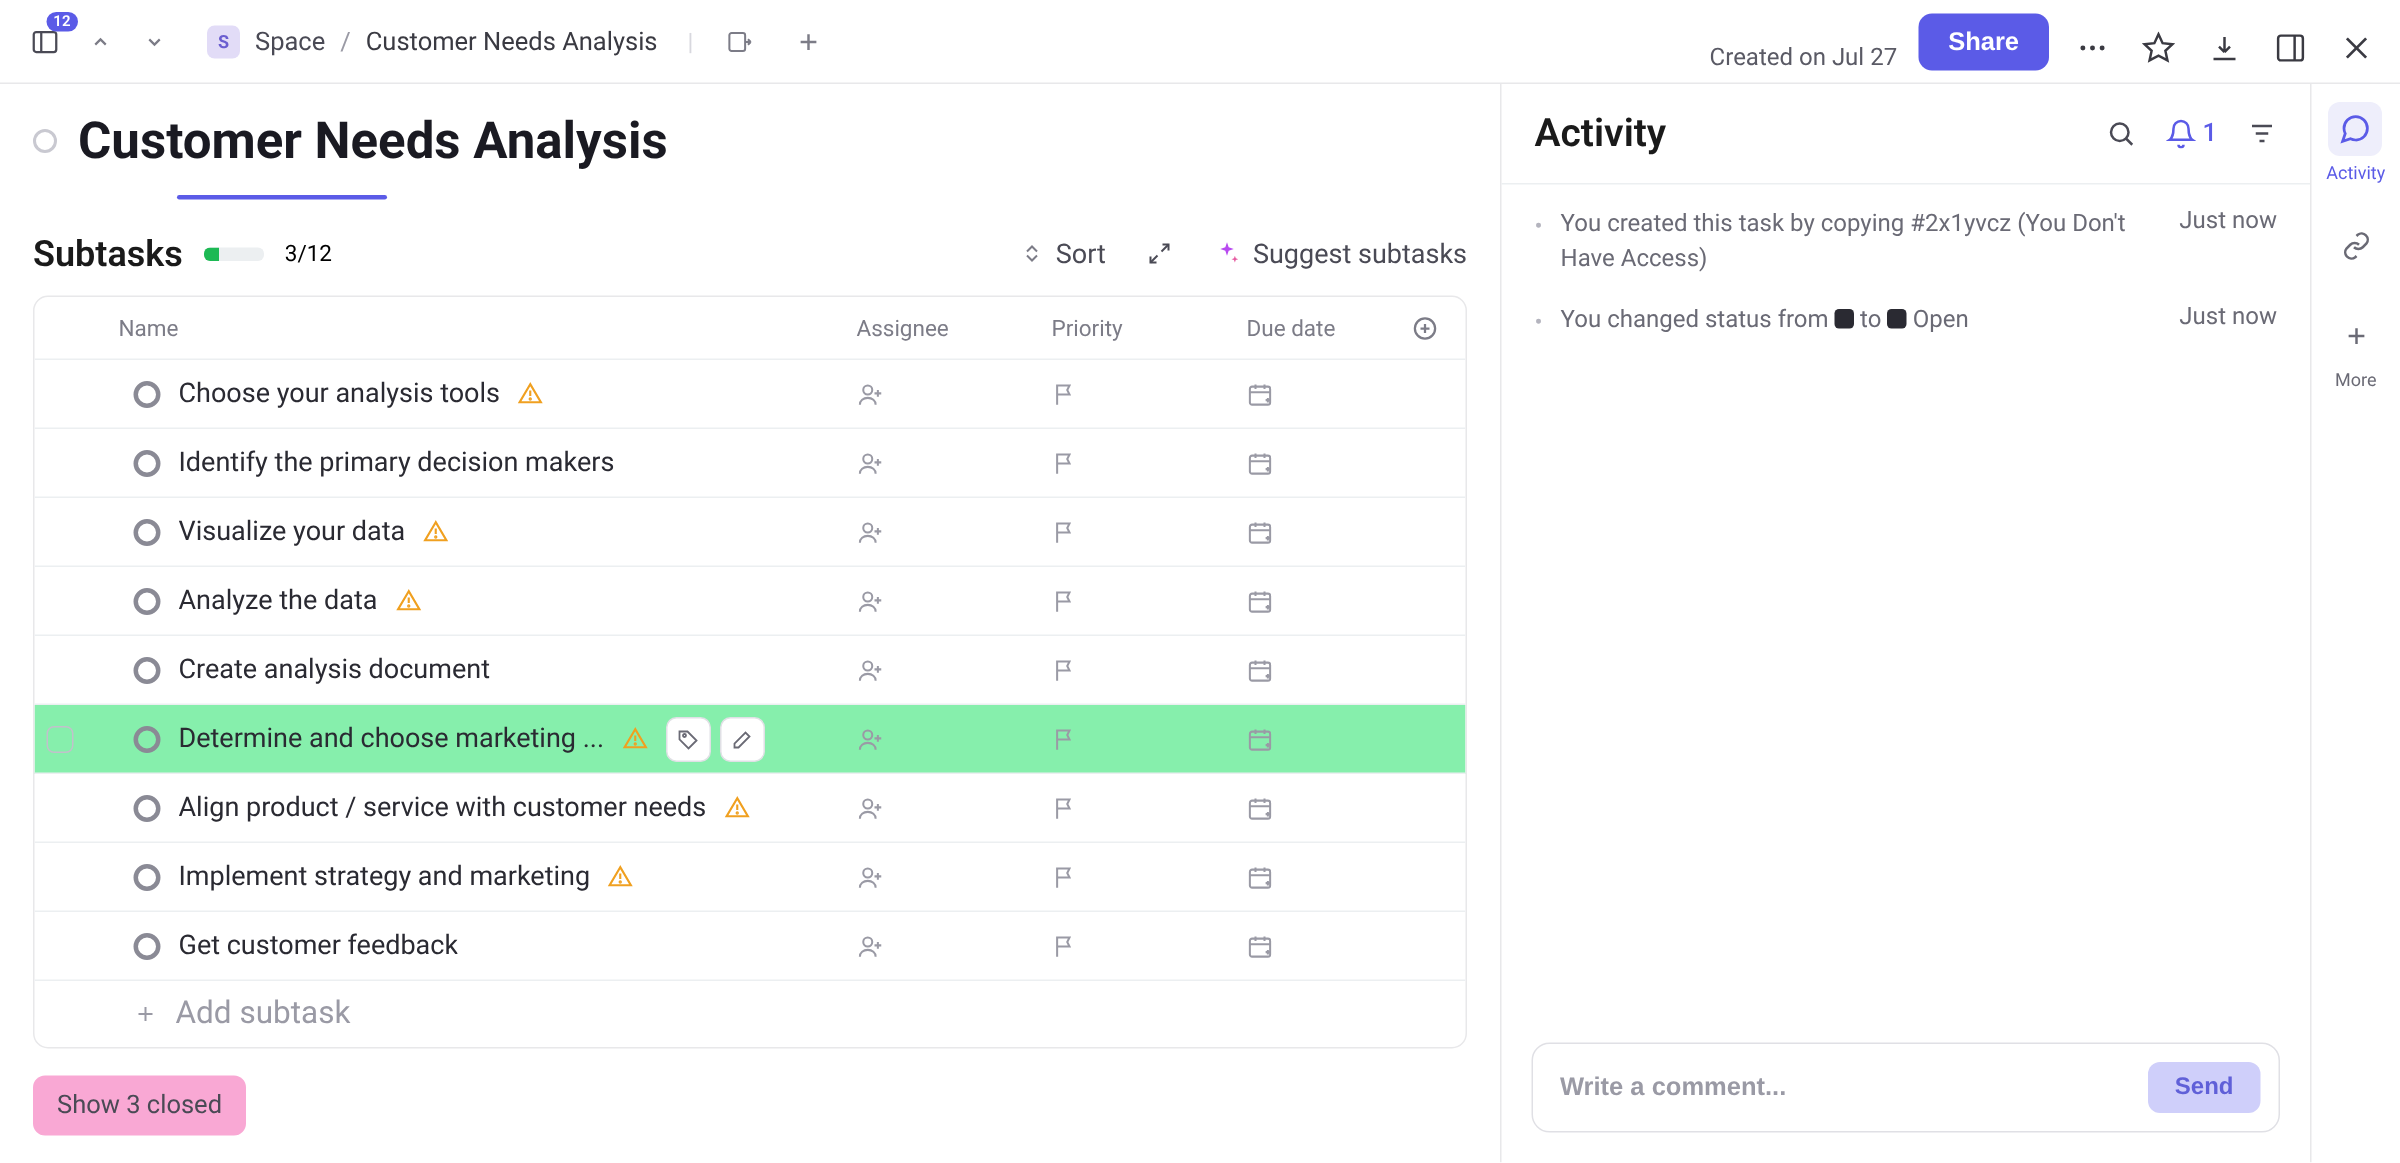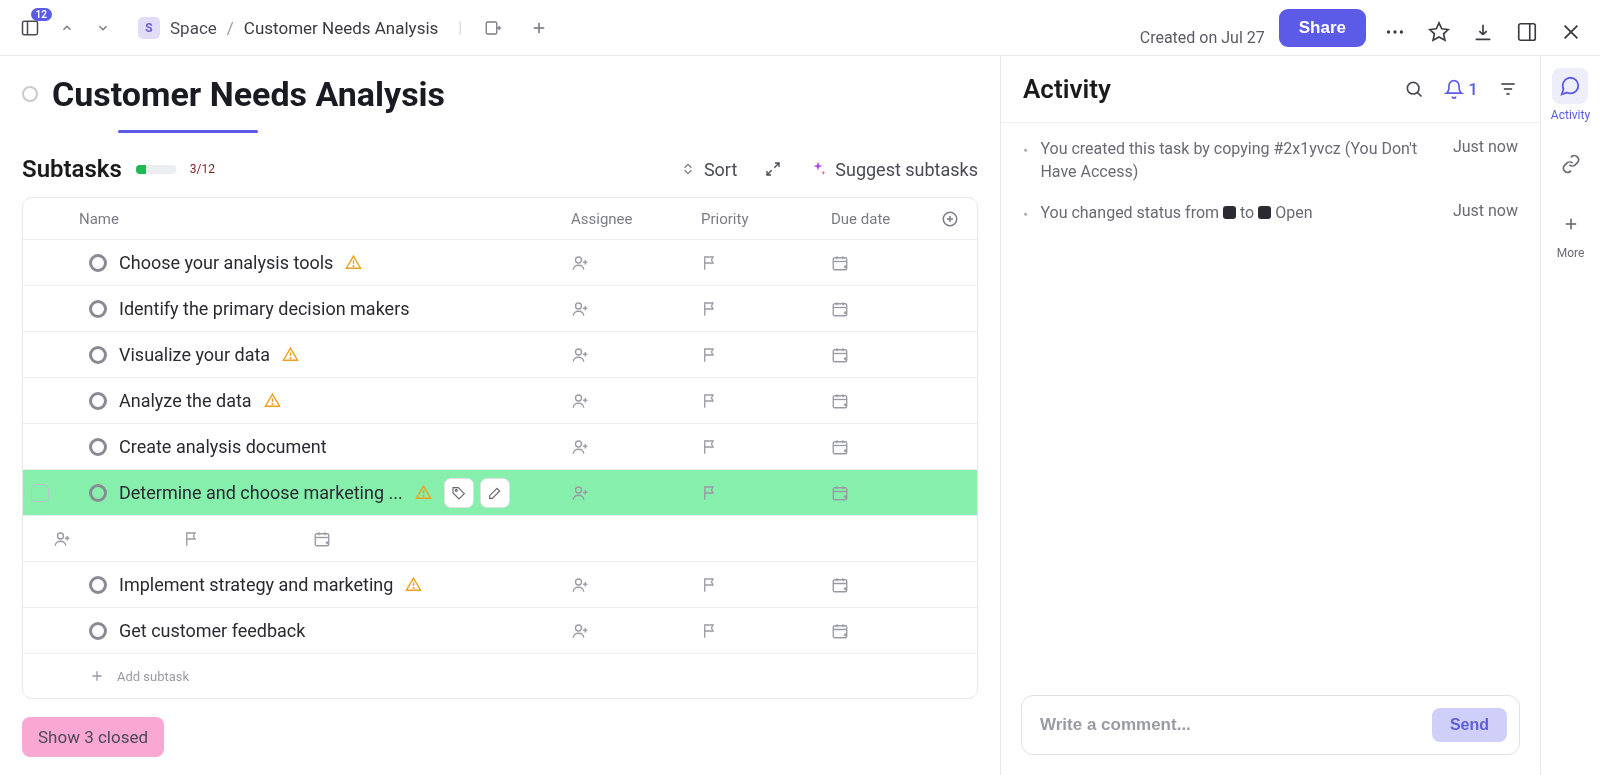--- a/index.html
+++ b/index.html
@@ -37,21 +37,21 @@
 .title-row { display: flex; align-items: center; gap: 14px; margin-bottom: 16px; }
 .status-dot { width: 16px; height: 16px; border: 2px solid #c9c9d1; border-radius: 50%; }
 .task-title { font-size: 34px; font-weight: 700; color: #1a1a22; }
 .tab-underline { width: 140px; height: 3px; background: #5b5be7; margin: 0 0 22px 96px; border-radius: 2px; }
 
 
 .sub-head { display: flex; align-items: center; gap: 14px; margin-bottom: 14px; }
 .sub-title { font-size: 24px; font-weight: 600; }
 .prog-bar { width: 40px; height: 9px; background: #eceff1; border-radius: 4px; overflow: hidden; }
 .prog-fill { height: 100%; background: #1db954; }
-.prog-txt { color: #7f1d1d; font-size: 12px; }
+.prog-txt { color: #000000; font-size: 15px; }
 .sub-actions { margin-left: auto; display: flex; align-items: center; gap: 28px; color: #4a4a55; font-size: 18px; }
 .sub-act { display: flex; align-items: center; gap: 8px; cursor: pointer; }
 .ai-sparkle { color: #b84af0; }
 
 
 .tbl { border: 1px solid #e8e8ea; border-radius: 10px; overflow: hidden; }
 .tbl-head, .tbl-row { display: flex; align-items: center; border-bottom: 1px solid #eceff1; }
 .tbl-head { height: 42px; color: #7c7c87; font-size: 15px; padding-left: 56px; }
 .tbl-row { height: 46px; padding-left: 30px; position: relative; }
 .tbl-row.hovered { background: #86efac; }
@@ -61,21 +61,21 @@
 .col-assn { width: 130px; display: flex; align-items: center; }
 .col-prio { width: 130px; display: flex; align-items: center; }
 .col-due  { width: 110px; display: flex; align-items: center; }
 .col-add  { width: 36px; display: flex; align-items: center; color: #7c7c87; }
 .row-status { width: 18px; height: 18px; border: 3px solid #8a8a95; border-radius: 50%; flex-shrink: 0; margin-left: 36px; }
 .row-name { font-size: 18px; color: #2a2a32; white-space: nowrap; overflow: hidden; text-overflow: ellipsis; }
 .warn-ic { color: #f0a020; flex-shrink: 0; }
 .cell-ic { color: #9a9aa5; cursor: pointer; }
 .hover-btns { display: flex; gap: 6px; }
 .hov-btn { width: 30px; height: 30px; border: 1px solid #e0e0e5; border-radius: 7px; display: flex; align-items: center; justify-content: center; cursor: pointer; background: #fff; color: #6a6a75; }
-.add-row { height: 44px; display: flex; align-items: center; gap: 12px; color: #9a9aa5; padding-left: 66px; cursor: pointer; font-size: 13px; }
+.add-row { height: 44px; display: flex; align-items: center; gap: 12px; color: #9a9aa5; padding-left: 66px; cursor: pointer; font-size: 21px; }
 
 
 .show-closed { margin-top: 18px; display: inline-block; background: #f9a8d4; color: #4a4a55; padding: 10px 16px; border-radius: 8px; font-size: 17px; cursor: pointer; }
 
 
 .act-head { display: flex; align-items: center; padding: 18px 22px; border-bottom: 1px solid #eceff1; }
 .act-title { font-size: 26px; font-weight: 600; }
 .act-head-ic { margin-left: auto; display: flex; gap: 20px; align-items: center; color: #4a4a55; }
 .act-head-ic .bell-grp { color: #5b5be7; display: flex; align-items: center; gap: 4px; font-size: 17px; font-weight: 500; }
 .act-body { flex: 1; padding: 14px 22px; overflow-y: auto; }
@@ -484,20 +484,31 @@
                   <line x1="16" y1="3" x2="16" y2="7"></line>
                   <line x1="17" y1="17" x2="21" y2="17"></line>
                   <line x1="19" y1="15" x2="19" y2="19"></line>
                 </svg>
               </span>
             </div>
             <div class="col-add"></div>
           </div>
           <div class="tbl-row">
             <span class="row-check"></span>
+            <div class="col-name">
+              <span class="row-status"></span>
+              <span class="row-name">Align product / service with customer needs</span>
+              <span class="warn-ic">
+                <svg width="17" height="17" viewBox="0 0 24 24" fill="none" stroke="currentColor" stroke-width="2">
+                  <path d="M12 3 2 20h20z"></path>
+                  <line x1="12" y1="9" x2="12" y2="14"></line>
+                  <circle cx="12" cy="17" r="0.6" fill="currentColor"></circle>
+                </svg>
+              </span>
+            </div>
             <div class="col-assn">
               <span class="cell-ic">
                 <svg width="18" height="18" viewBox="0 0 24 24" fill="none" stroke="currentColor" stroke-width="1.8">
                   <circle cx="10" cy="8" r="4"></circle>
                   <path d="M3 21c0-3.5 3-6 7-6s7 2.5 7 6"></path>
                   <line x1="19" y1="8" x2="19" y2="14"></line>
                   <line x1="16" y1="11" x2="22" y2="11"></line>
                 </svg>
               </span>
             </div>

